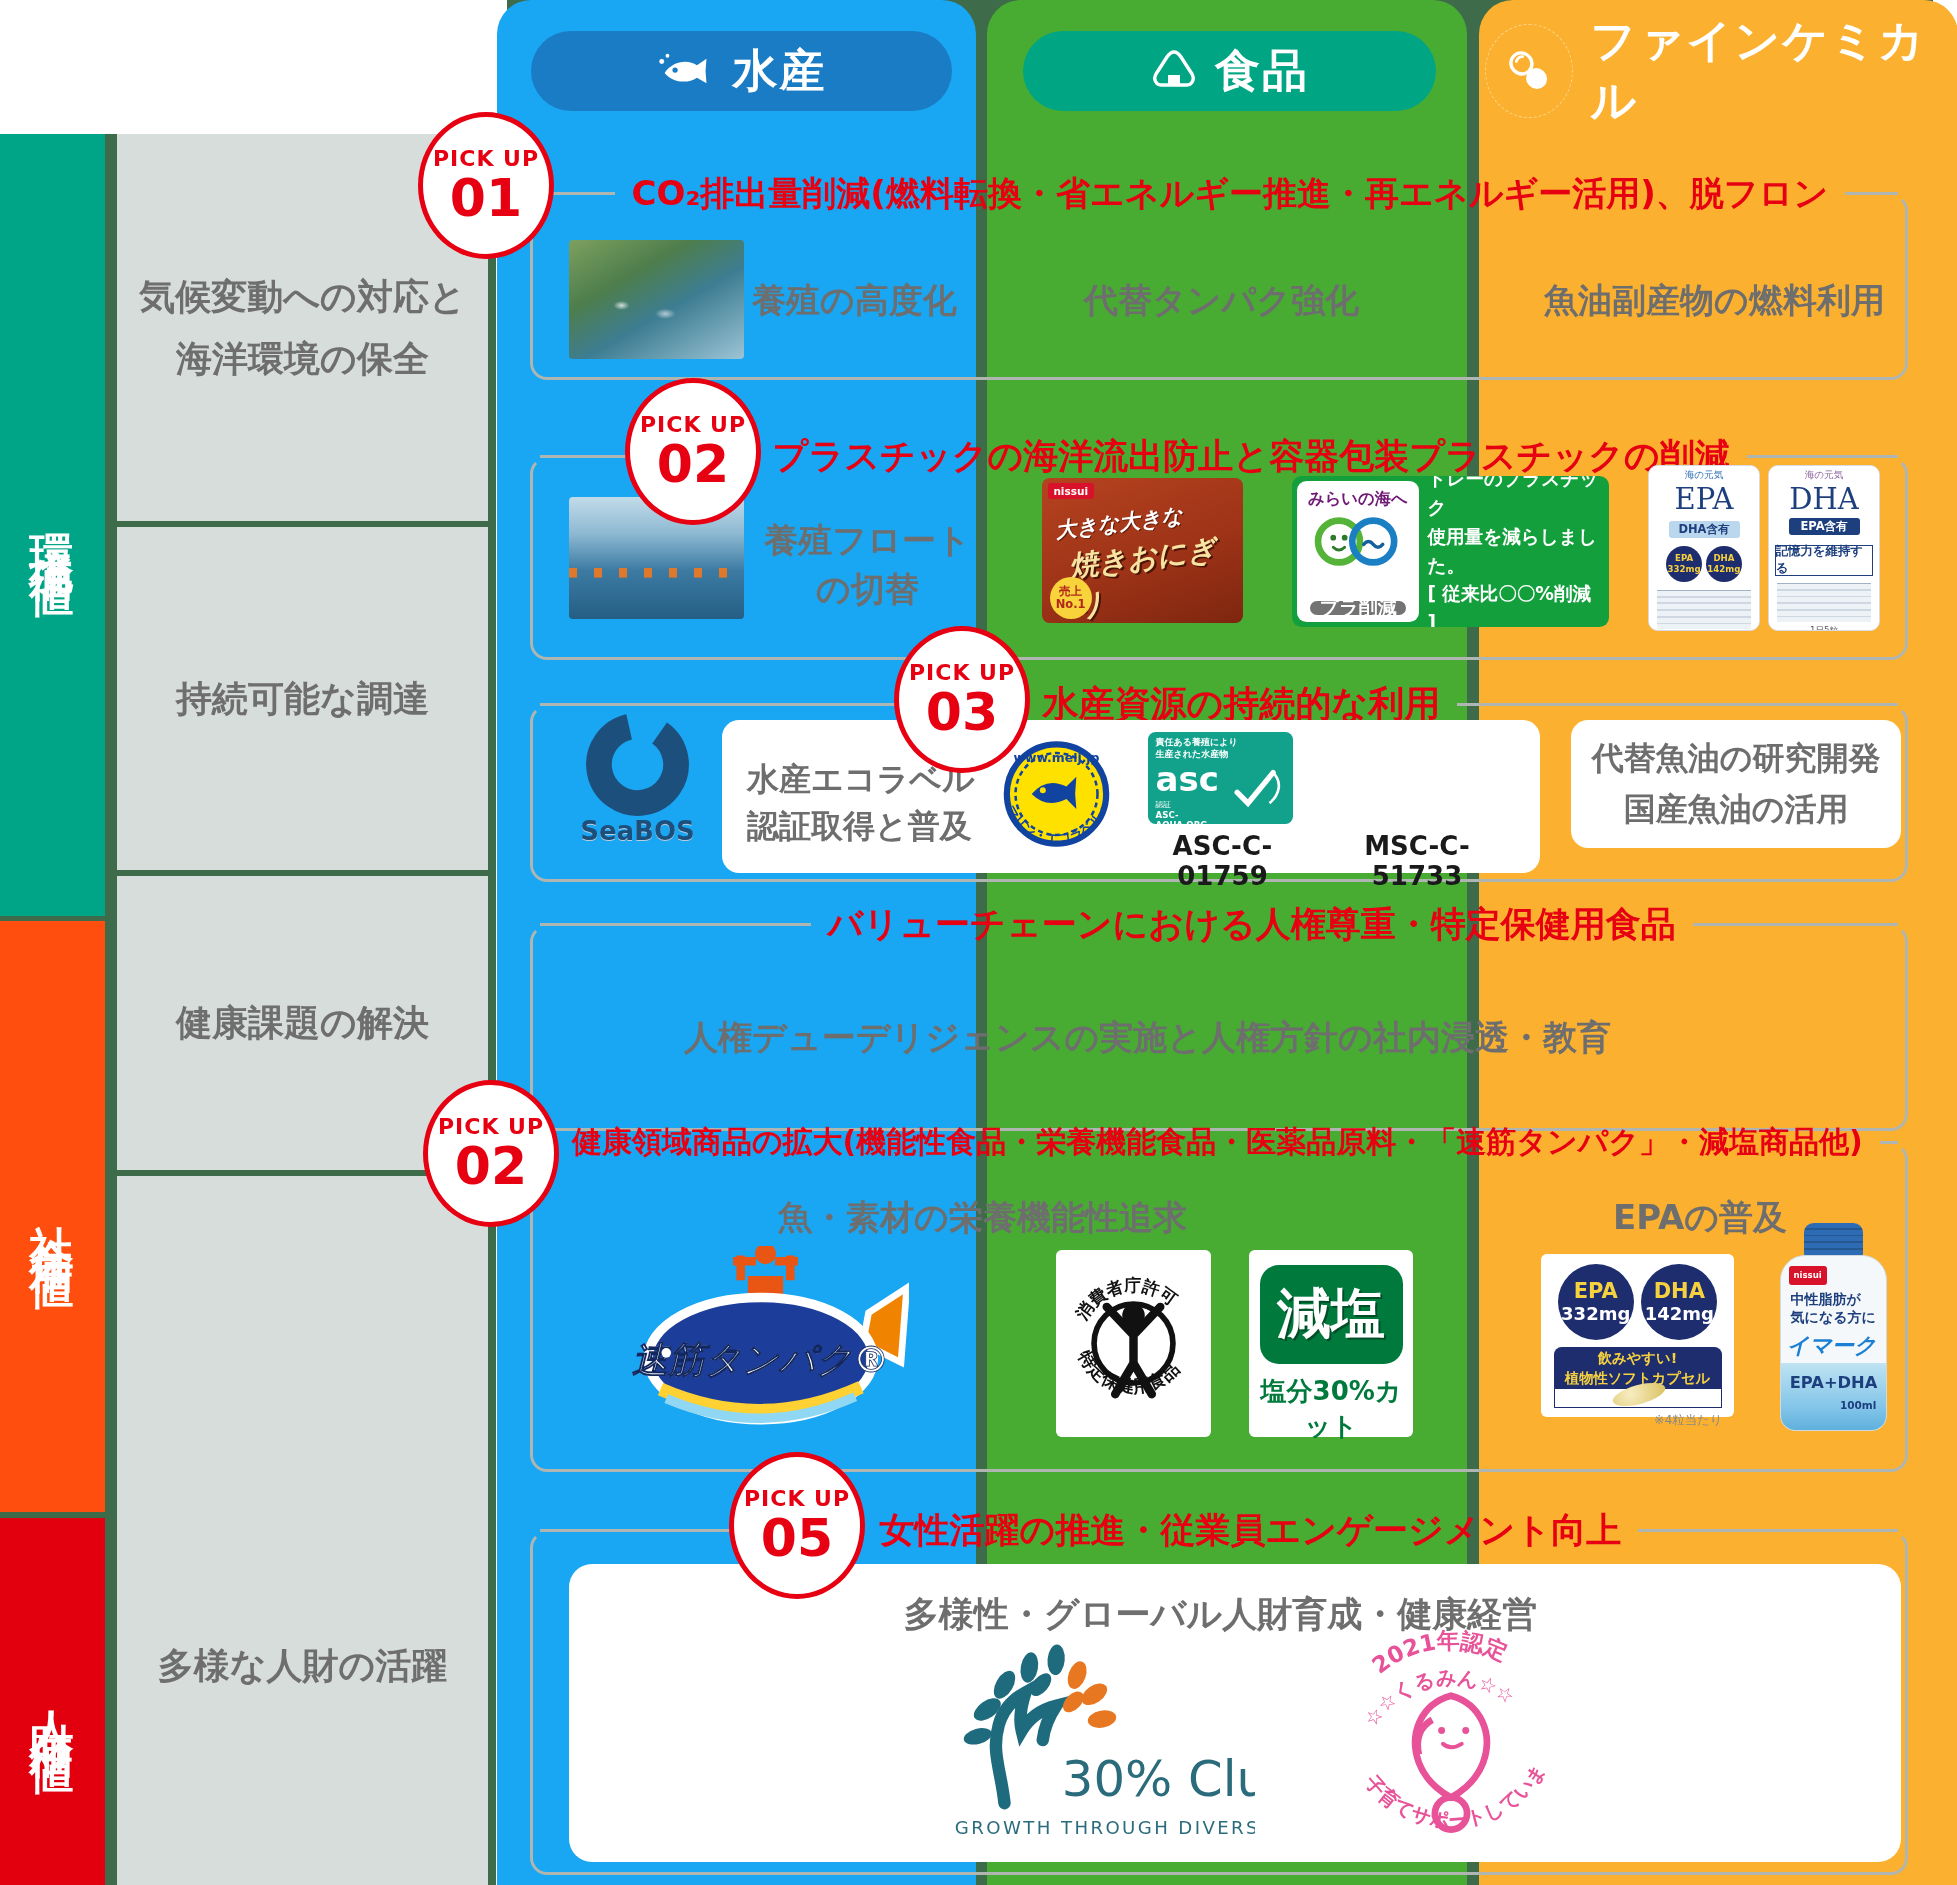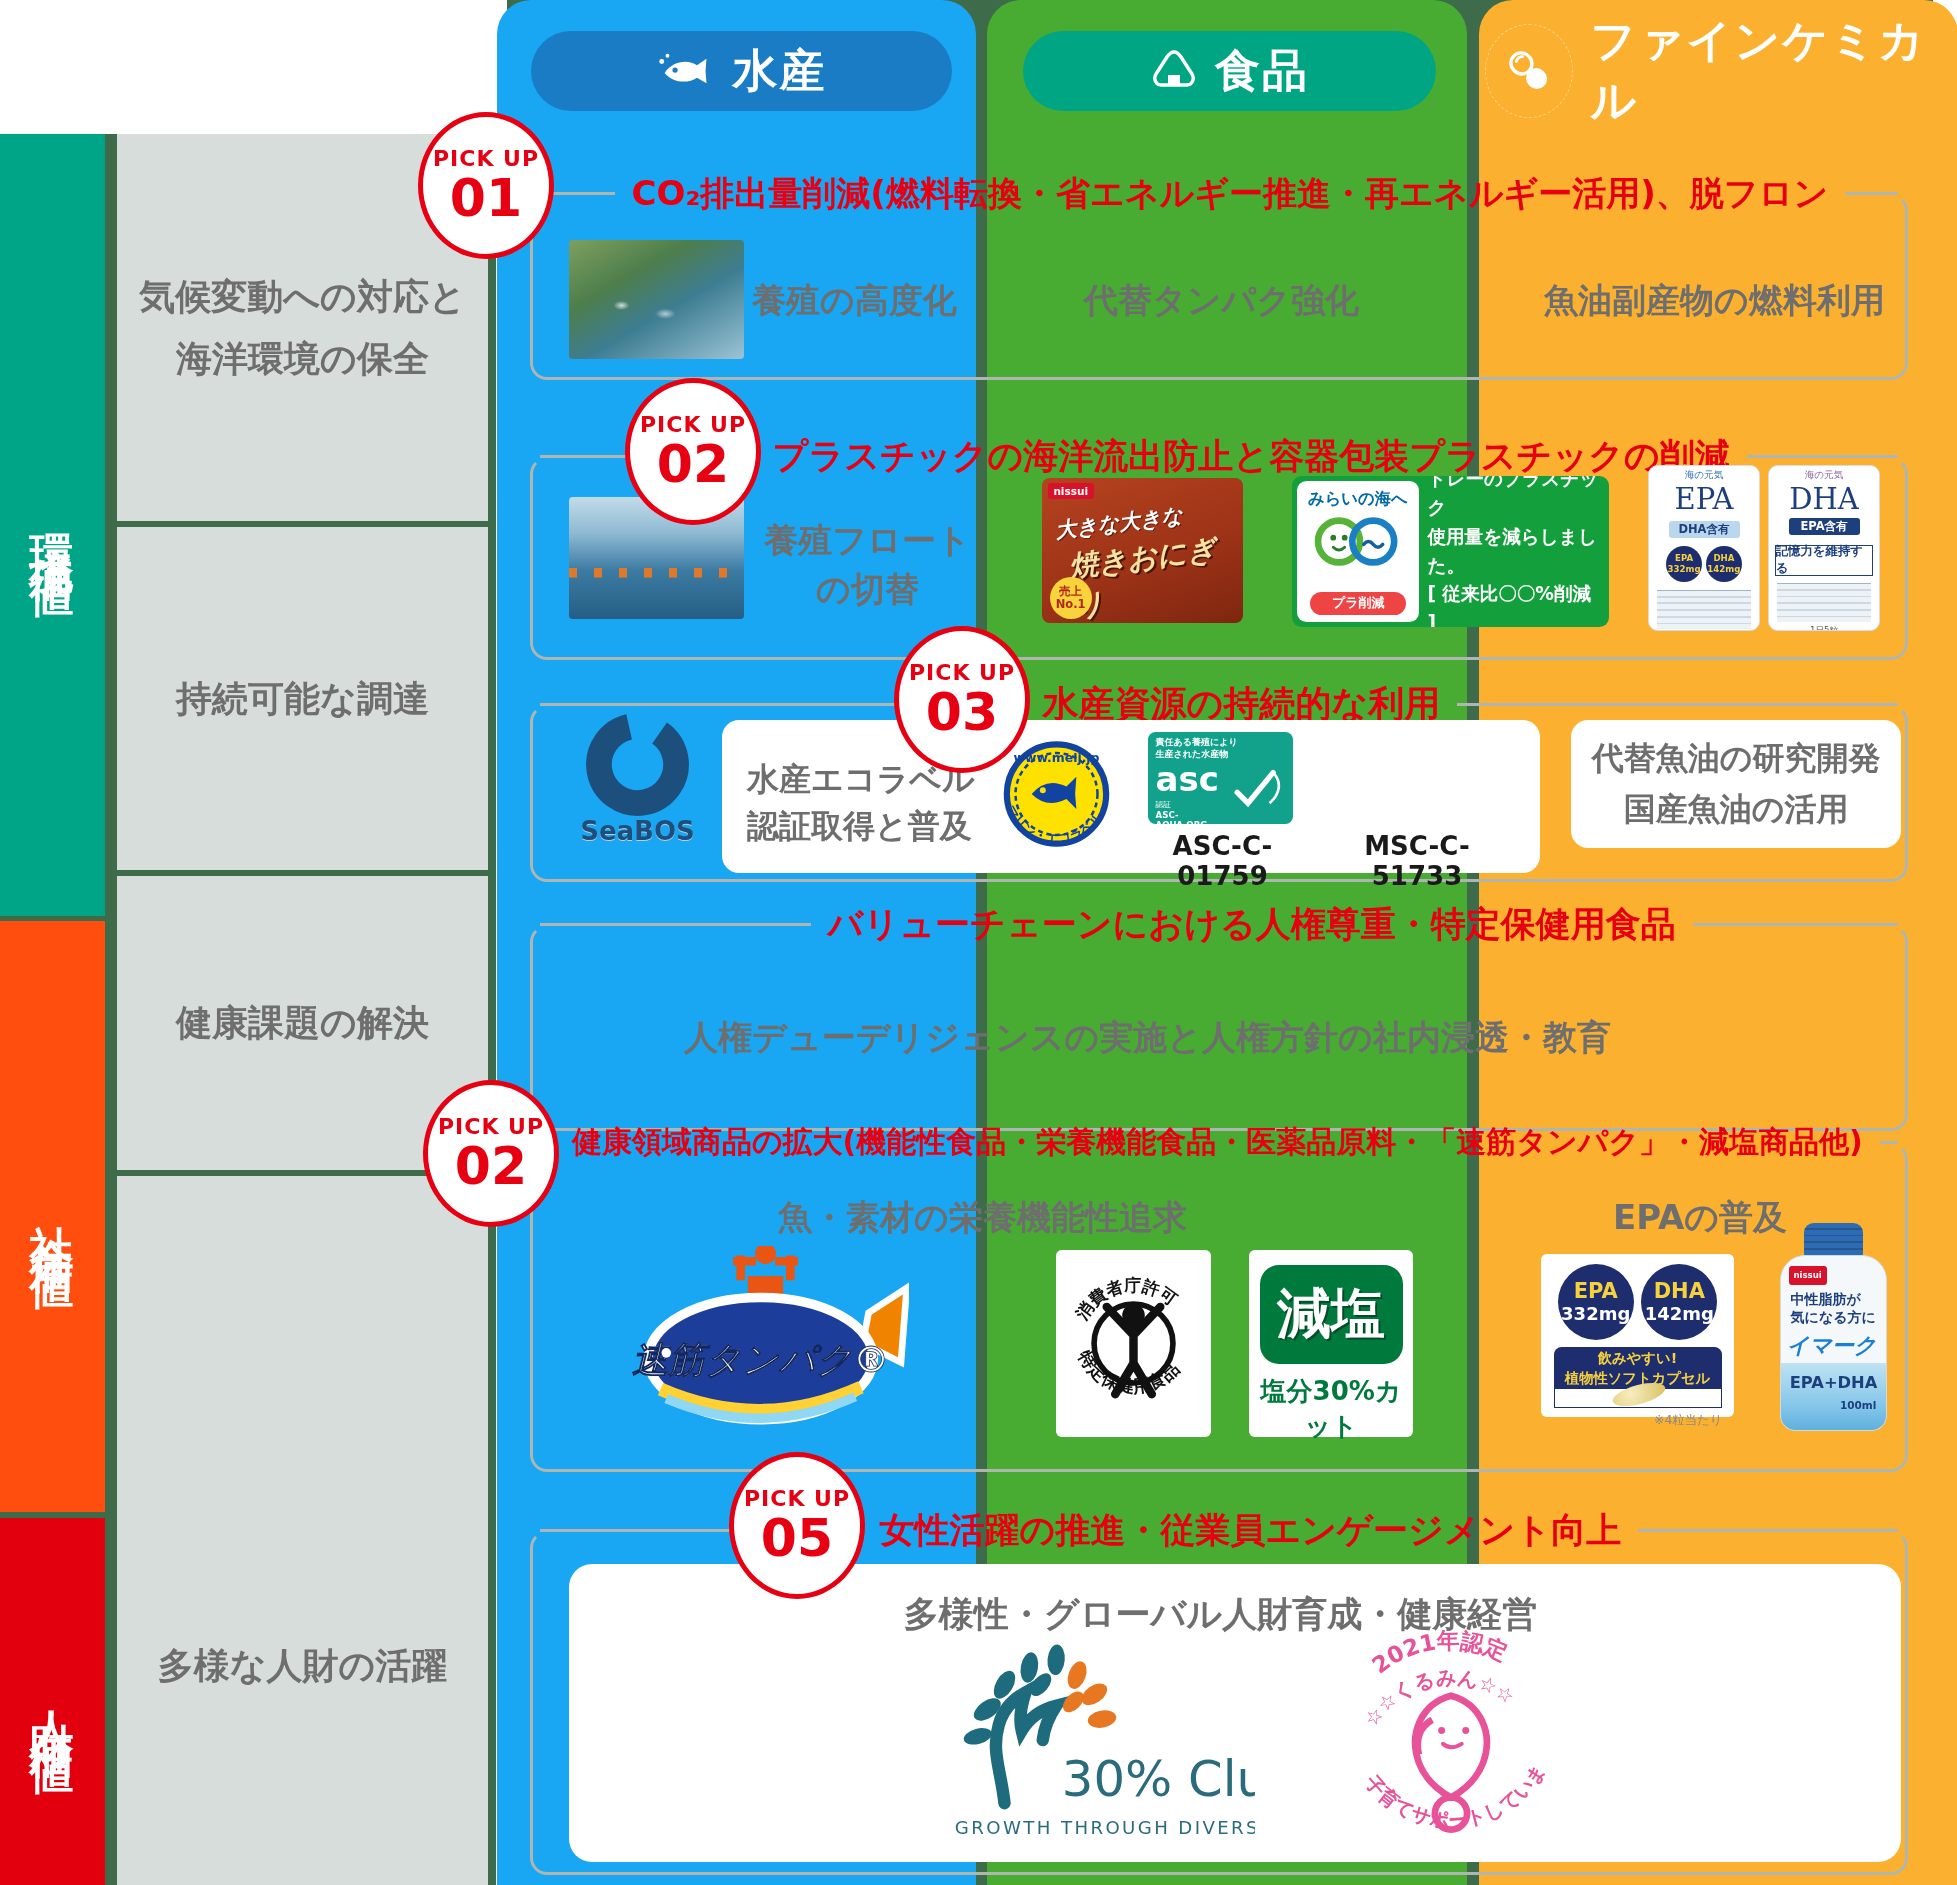--- a/index.html
+++ b/index.html
@@ -183,31 +183,31 @@
       <div class="abs" style="left:29px;top:59px;color:#F7E3A2;font-weight:800;font-size:29px;font-style:italic;
            transform:rotate(-7deg);text-shadow:1.9px 1.9px 0 #4c1405;">焼きおにぎり</div>
       <div class="abs center" style="left:7.6px;top:99px;width:42px;height:42px;border-radius:50%;background:#F8D33C;
            color:#B3271A;font-weight:800;font-size:11.5px;text-align:center;line-height:1.1;white-space:pre-line;">売上
 No.1</div>
     </div>
 
     <div class="abs" style="left:762px;top:19px;width:317px;height:151px;border-radius:9.6px;background:#13A03C;
          display:flex;overflow:hidden;">
       <div style="width:122px;background:#fff;border-radius:9.6px;margin:4.8px;position:relative;">
-        <div class="abs" style="top:7.6px;left:0;width:100%;text-align:center;color:#0369a1;font-weight:800;font-size:16.3px;">みらいの海へ</div>
+        <div class="abs" style="top:7.6px;left:0;width:100%;text-align:center;color:#701a75;font-weight:800;font-size:16.3px;">みらいの海へ</div>
         <svg class="abs" style="left:13.4px;top:31px;" width="96" height="59" viewBox="0 0 100 62">
           <circle cx="30" cy="31" r="22" fill="none" stroke="#55B339" stroke-width="7"></circle>
           <circle cx="66" cy="31" r="22" fill="none" stroke="#1B7FC4" stroke-width="7"></circle>
           <circle cx="24" cy="27" r="3" fill="#2c7a2c"></circle>
             <circle cx="36" cy="27" r="3" fill="#2c7a2c"></circle>
           <path d="M24 37 q6 6 12 0" stroke="#2c7a2c" stroke-width="3" fill="none" stroke-linecap="round"></path>
           <path d="M56 34 q5 -6 10 0 q5 6 10 0" stroke="#15609c" stroke-width="3.6" fill="none" stroke-linecap="round"></path>
         </svg>
-        <div class="abs center" style="left:13.4px;bottom:7.6px;width:96px;height:23px;border-radius:11.5px;background:#ef4444;
-             color:#fff;font-weight:bold;font-size:13px;">プラ削減</div>
+        <div class="abs center" style="left:13.4px;bottom:7.6px;width:96px;height:14px;border-radius:11.5px;background:#737373;
+             color:#fff;font-weight:bold;font-size:19px;">プラ削減</div>
       </div>
       <div style="flex:1;display:flex;align-items:center;justify-content:center;color:#fff;font-weight:bold;
            font-size:18.6px;line-height:1.55;white-space:pre-line;text-align:left;padding:0 3.8px;">トレーのプラスチック
 使用量を減らしました。
 [ 従来比〇〇%削減 ]</div>
     </div>
 
     <div class="abs" style="left:1118px;top:7.6px;width:110px;height:164px;background:#fff;border-radius:9.6px;
          border:1px solid #d8dce2;overflow:hidden;">
       <div style="text-align:center;color:#2D6CB5;font-size:9.6px;margin-top:3.8px;">海の元気</div>

